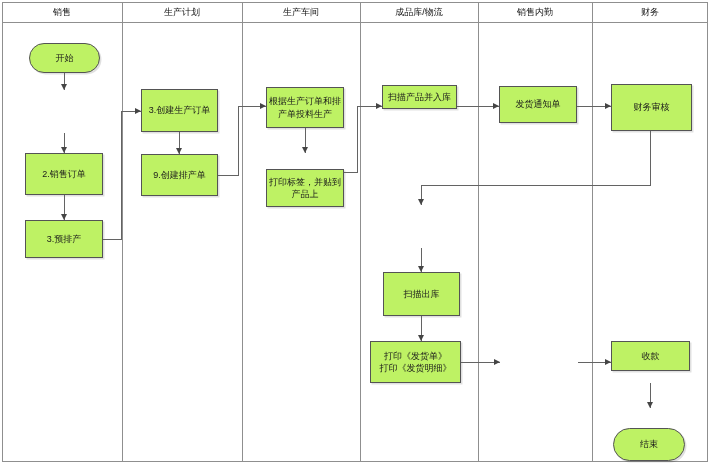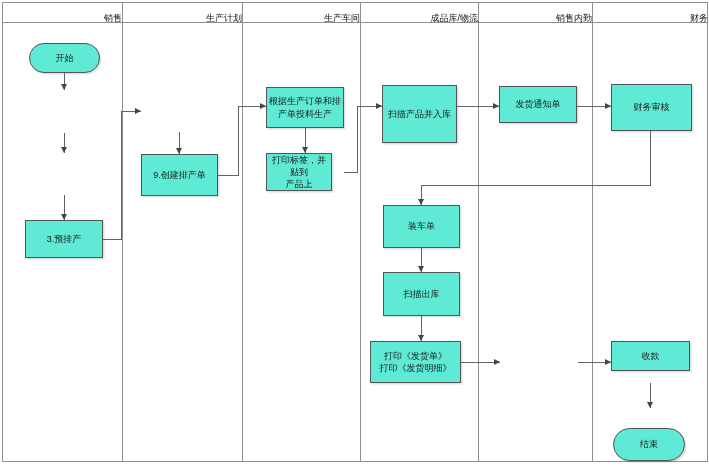--- a/index.html
+++ b/index.html
@@ -4,23 +4,23 @@
 <style>
   html,body{margin:0;padding:0;background:#ffffff;}
   .canvas{
     position:relative;width:709px;height:466px;background:#ffffff;overflow:hidden;
     font-family:"Liberation Sans",sans-serif;color:#1a1a1a;
   }
   .outer-border{position:absolute;left:2px;top:2px;width:706px;height:460px;
     border:1px solid #8f8f8f;box-sizing:border-box;}
   .vline{position:absolute;top:2px;height:460px;width:1px;background:#8f8f8f;}
   .hline-header{position:absolute;left:2px;top:22px;width:706px;height:1px;background:#8f8f8f;}
-  .lane-header{position:absolute;top:8px;height:20px;line-height:20px;text-align:right;
+  .lane-header{position:absolute;top:2px;height:20px;line-height:20px;text-align:center;
     font-size:9px;color:#111;}
-  .node{position:absolute;background:#5eead4;border:1px solid #545454;box-sizing:border-box;
+  .node{position:absolute;background:#bef264;border:1px solid #545454;box-sizing:border-box;
     display:flex;align-items:center;justify-content:center;text-align:center;
     font-size:9px;line-height:1.35;box-shadow:1.5px 1.5px 0 rgba(0,0,0,0.12);}
   .node span{white-space:pre-line;padding:1px 2px;}
   .terminator{border-radius:999px;}
   .seg-h{position:absolute;height:1px;background:#636363;}
   .seg-v{position:absolute;width:1px;background:#636363;}
   .ah-down{position:absolute;width:0;height:0;
     border-left:3.5px solid transparent;border-right:3.5px solid transparent;
     border-top:6px solid #454545;}
   .ah-right{position:absolute;width:0;height:0;
@@ -43,42 +43,45 @@
   <div class="lane-header" style="left:2px;width:120px">销售</div>
   <div class="lane-header" style="left:122px;width:120px">生产计划</div>
   <div class="lane-header" style="left:242px;width:118px">生产车间</div>
   <div class="lane-header" style="left:360px;width:118px">成品库/物流</div>
   <div class="lane-header" style="left:478px;width:114px">销售内勤</div>
   <div class="lane-header" style="left:592px;width:116px">财务</div>
 
   <div class="node terminator" style="left:29px;top:43px;width:71px;height:30px">
       <span>开始</span>
     </div>
+  <div class="node" style="left:25px;top:153px;width:78px;height:42px">
+      <span>2.销售订单</span>
+    </div>
   <div class="node" style="left:25px;top:220px;width:78px;height:38px">
       <span>3.预排产</span>
     </div>
 
+  <div class="node" style="left:141px;top:89px;width:77px;height:43px">
+      <span>3.创建生产订单</span>
+    </div>
   <div class="node" style="left:141px;top:154px;width:77px;height:42px">
       <span>9.创建排产单</span>
     </div>
 
   <div class="node" style="left:266px;top:87px;width:78px;height:41px">
       <span>根据生产订单和排
 产单投料生产</span>
     </div>
-  <div class="node" style="left:266px;top:153px;width:66px;height:38px">
+  <div class="node" style="left:266px;top:169px;width:78px;height:38px">
       <span>打印标签，并贴到
 产品上</span>
     </div>
 
-  <div class="node" style="left:382px;top:85px;width:75px;height:58px">
+  <div class="node" style="left:382px;top:85px;width:75px;height:24px">
       <span>扫描产品并入库</span>
-    </div>
-  <div class="node" style="left:383px;top:205px;width:77px;height:43px">
-      <span>装车单</span>
     </div>
   <div class="node" style="left:370px;top:341px;width:91px;height:42px">
       <span>打印《发货单》
 打印《发货明细》</span>
     </div>
   <div class="node" style="left:383px;top:272px;width:77px;height:44px">
       <span>扫描出库</span>
     </div>
 
   <div class="node" style="left:499px;top:86px;width:78px;height:37px">

